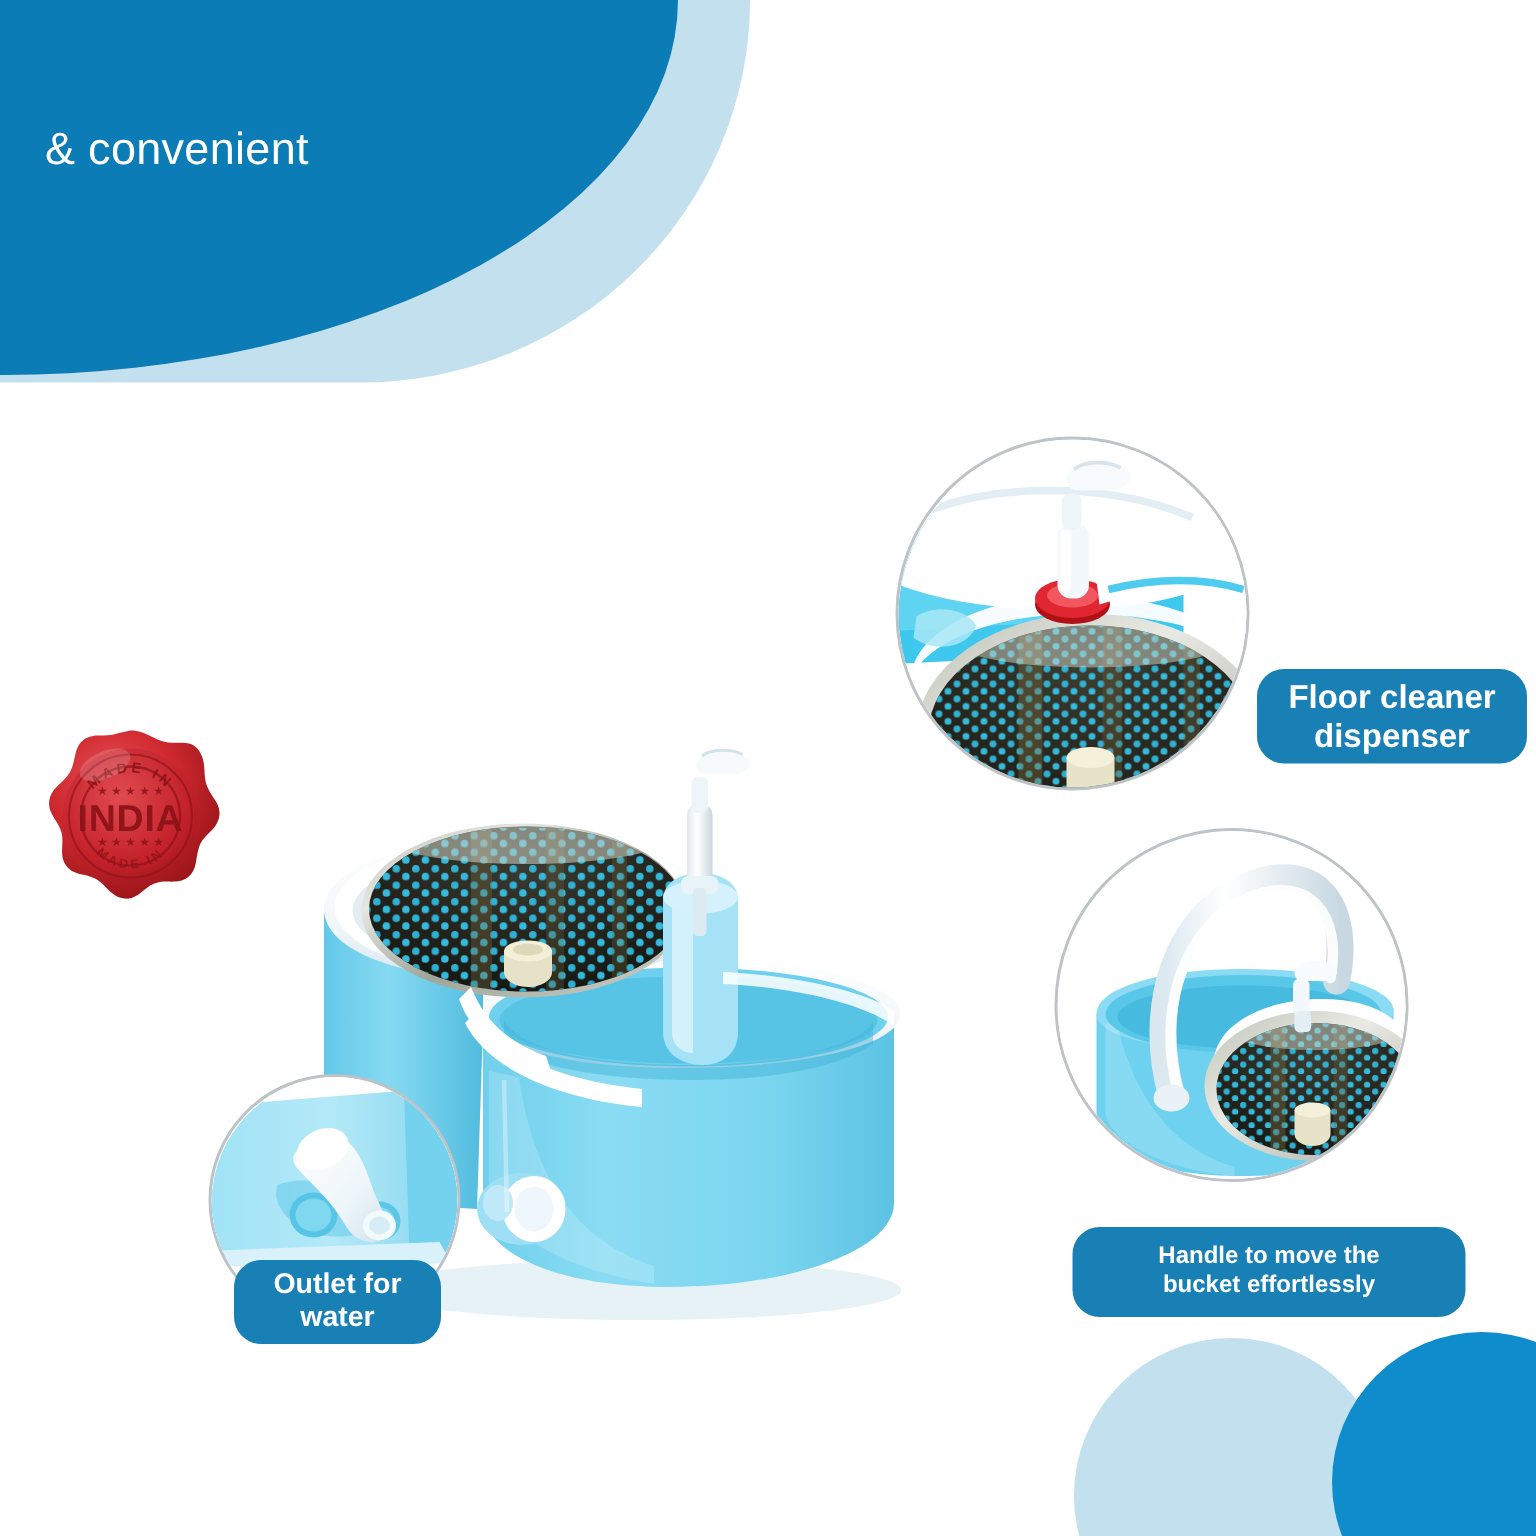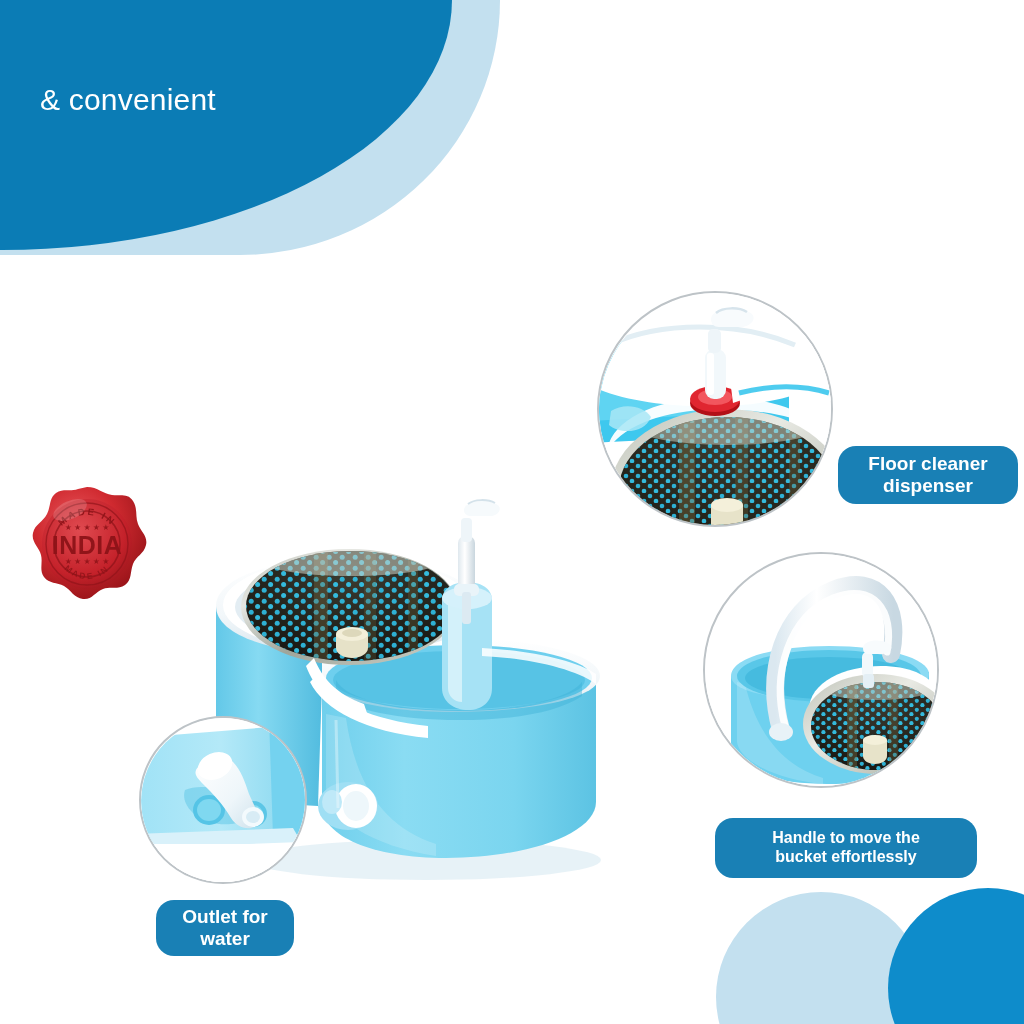--- a/index.html
+++ b/index.html
@@ -39,21 +39,21 @@
   #headline-wrap{
     position:absolute; left:30px; top:78px; z-index:6;
     color:#ffffff;
   }
   #headline-title{
     font-size:34px; font-weight:bold; letter-spacing:-0.3px;
     line-height:1.08;
   }
   #headline-sub{
     font-size:30px; font-weight:300; letter-spacing:0.2px;
-    line-height:1.25; margin-top:3px;margin-left:10px;
+    line-height:1.25; margin-top:3px;
   }
 
   
   #seal{
     position:absolute; left:26px; top:484px; width:122px; height:122px; z-index:7;
   }
 
   
   #product{
     position:absolute; left:196px; top:488px;
@@ -80,23 +80,23 @@
     color:#ffffff;
     border-radius:18px;
     font-weight:bold;
     text-align:center;
     line-height:1.16;
     z-index:8;
     display:flex; align-items:center; justify-content:center;
     padding:6px 14px;
     white-space:pre-line;
   }
-  #pill-dispenser{ left:838px; top:446px; width:180px; font-size:19px; min-height:58px; }
+  #pill-dispenser{ left:838px; top:446px; width:180px; font-size:22px; min-height:58px; }
   #pill-handle{    left:715px; top:818px; width:262px; font-size:16px; min-height:60px; }
-  #pill-outlet{    left:156px; top:900px; width:138px; font-size:19px; min-height:54px; }
+  #pill-outlet{    left:156px; top:840px; width:138px; font-size:19px; min-height:54px; }
 
   svg { display:block; }
 </style>
 </head>
 <body>
 
 <div id="header-blob-light-inner"></div>
 <div id="header-blob"></div>
 
 <div id="corner-blob-light"></div>

